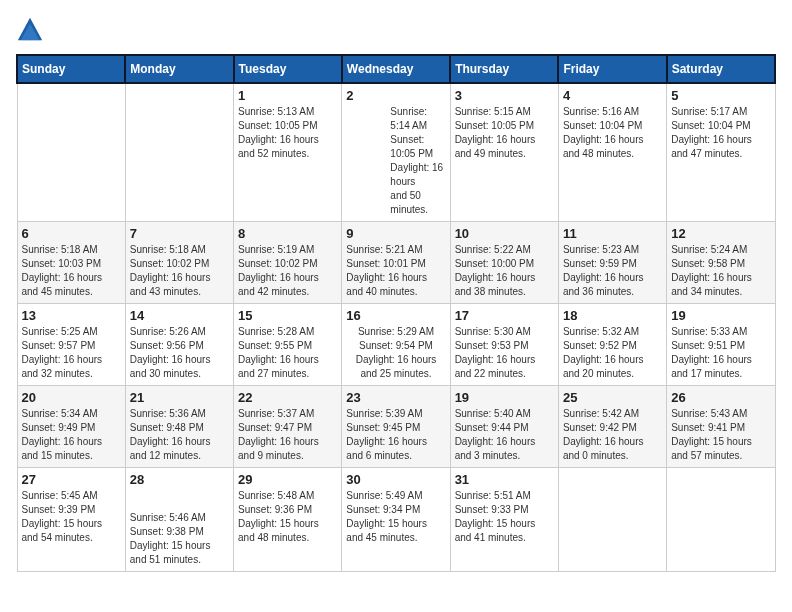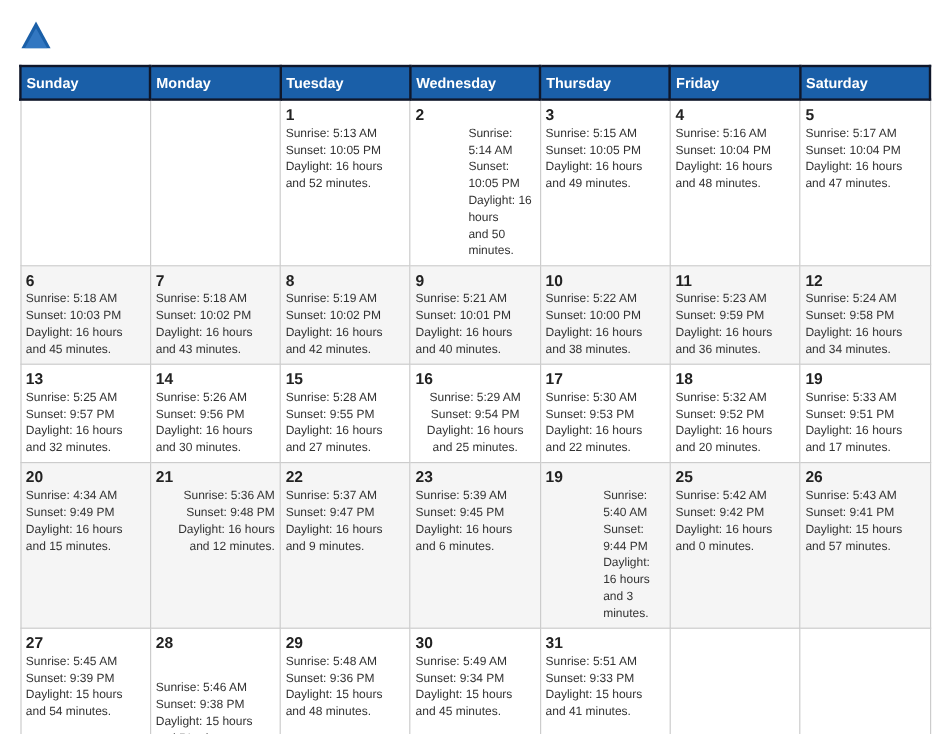--- a/index.html
+++ b/index.html
@@ -265,49 +265,49 @@
           <span class="day-num">19</span>
           <div class="day-info" style="white-space: pre-line;">Sunrise: 5:33 AM
 Sunset: 9:51 PM
 Daylight: 16 hours
 and 17 minutes.</div>
         </td>
       </tr>
       <tr>
         <td>
           <span class="day-num">20</span>
-          <div class="day-info" style="white-space: pre-line;">Sunrise: 4:34 AM
+          <div class="day-info" style="white-space: pre-line;">Sunrise: 5:34 AM
 Sunset: 9:49 PM
 Daylight: 16 hours
 and 15 minutes.</div>
         </td>
         <td>
           <span class="day-num">21</span>
-          <div class="day-info" style="white-space: pre-line; text-align: right;">Sunrise: 5:36 AM
+          <div class="day-info" style="white-space: pre-line;">Sunrise: 5:36 AM
 Sunset: 9:48 PM
 Daylight: 16 hours
 and 12 minutes.</div>
         </td>
         <td>
           <span class="day-num">22</span>
           <div class="day-info" style="white-space: pre-line;">Sunrise: 5:37 AM
 Sunset: 9:47 PM
 Daylight: 16 hours
 and 9 minutes.</div>
         </td>
         <td>
           <span class="day-num">23</span>
           <div class="day-info" style="white-space: pre-line;">Sunrise: 5:39 AM
 Sunset: 9:45 PM
 Daylight: 16 hours
 and 6 minutes.</div>
         </td>
         <td>
           <span class="day-num">19</span>
-          <div class="day-info" style="white-space: pre-line; margin-left: 48px;">Sunrise: 5:40 AM
+          <div class="day-info" style="white-space: pre-line;">Sunrise: 5:40 AM
 Sunset: 9:44 PM
 Daylight: 16 hours
 and 3 minutes.</div>
         </td>
         <td>
           <span class="day-num">25</span>
           <div class="day-info" style="white-space: pre-line;">Sunrise: 5:42 AM
 Sunset: 9:42 PM
 Daylight: 16 hours
 and 0 minutes.</div>

